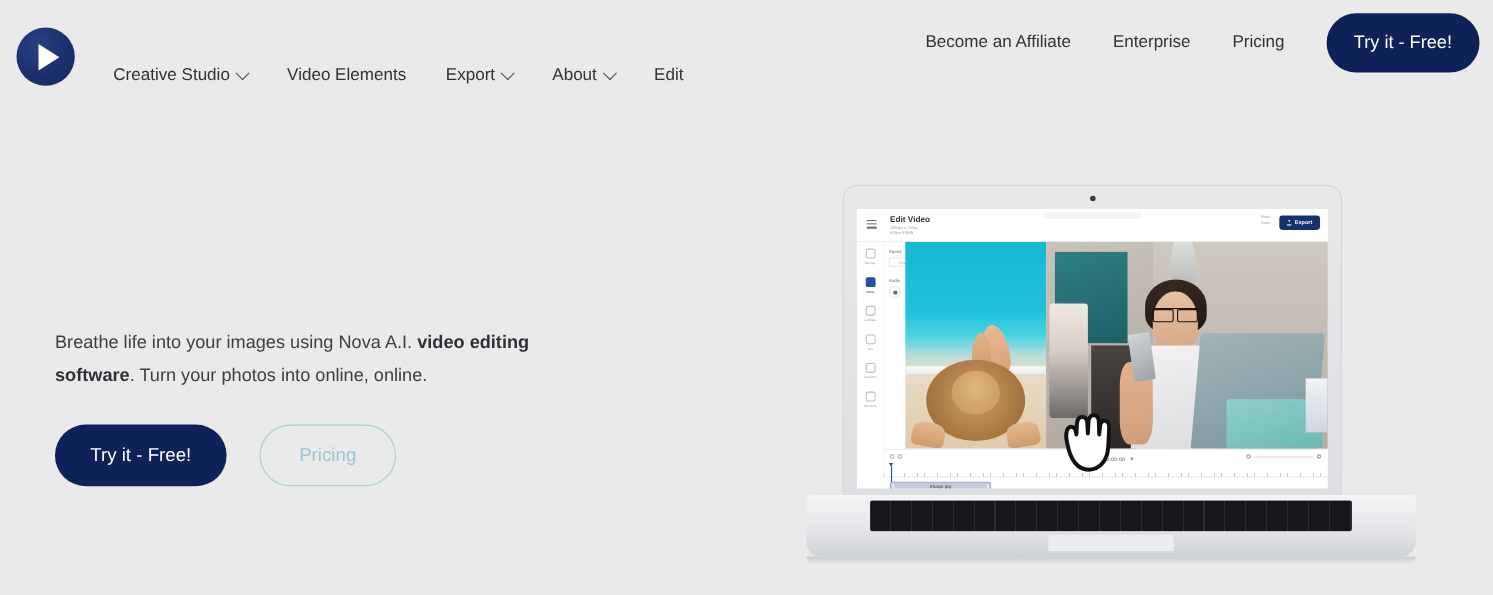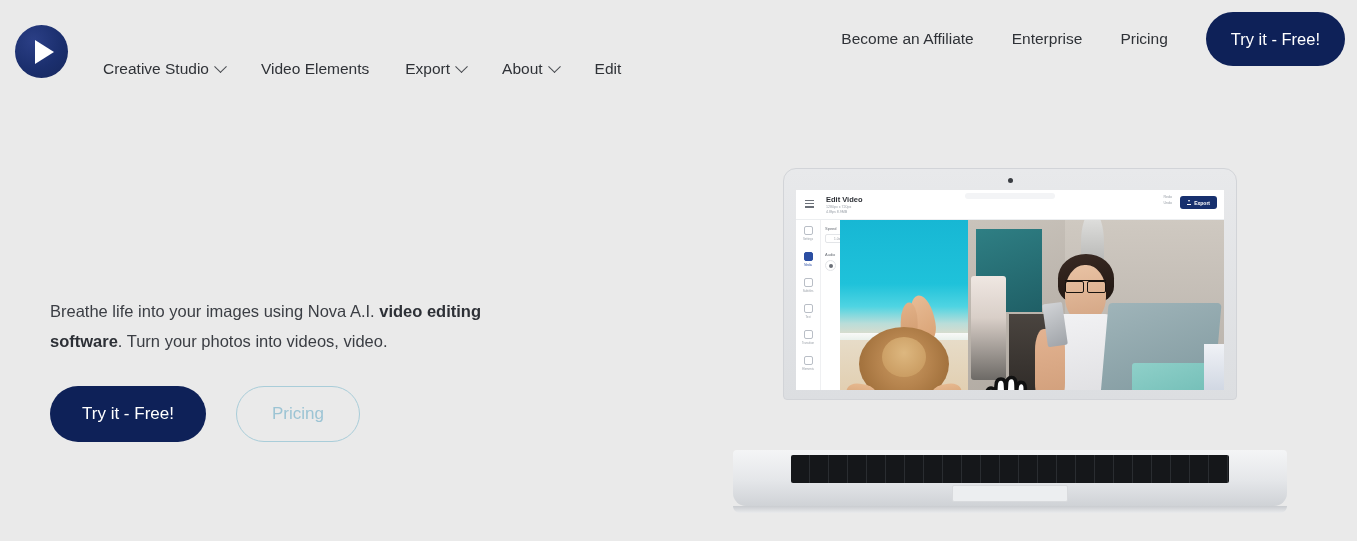--- a/index.html
+++ b/index.html
@@ -77,21 +77,21 @@
   }
   .btn-pricing-hero {
     height: 56px; padding: 0 35px; border-radius: 30px;
     border: 1.6px solid #a9cdd9; color: #9cc4d4;
     font-size: 17px; font-weight: normal; background: transparent;
   }
 
   
   .laptop { position: absolute; left: 733px; top: 168px; width: 554px; height: 360px; }
   .lid {
-    position: absolute; left: 50px; top: 0; width: 454px; height: 232px;
+    position: absolute; left: 33px; top: 0; width: 454px; height: 286px;
     background: linear-gradient(180deg,#e8e9eb 0%, #dcdee1 100%);
     border-radius: 13px 13px 4px 4px;
     border: 1px solid #d2d4d8;
   }
   .cam {
     position: absolute; left: 50%; top: 9px; width: 5px; height: 5px;
     margin-left: -2.5px; border-radius: 50%; background: #3a3d42;
   }
   .screen {
     position: absolute; left: 12px; top: 21px; right: 12px; bottom: 9px;
@@ -405,21 +405,21 @@
         <span>Enterprise</span>
       </div>
       <div class="nav-link">
         <span>Pricing</span>
       </div>
       <div class="btn btn-try-nav">Try it - Free!</div>
     </div>
   </div>
 
   <div class="hero-text">
-    <p class="hero-sub"><span>Breathe life into your images using Nova A.I. </span><b>video editing software</b><span>. Turn your photos into videos, video.</span></p>
+    <p class="hero-sub"><span>Breathe life into your images using Nova A.I. </span><b>video editing software</b><span>. Turn your photos into online, online.</span></p>
     <div class="hero-btns">
       <div class="btn btn-try-hero">Try it - Free!</div>
       <div class="btn btn-pricing-hero">Pricing</div>
     </div>
   </div>
 
   <div class="laptop">
     <div class="lid">
       <div class="cam"></div>
       <div class="screen">

